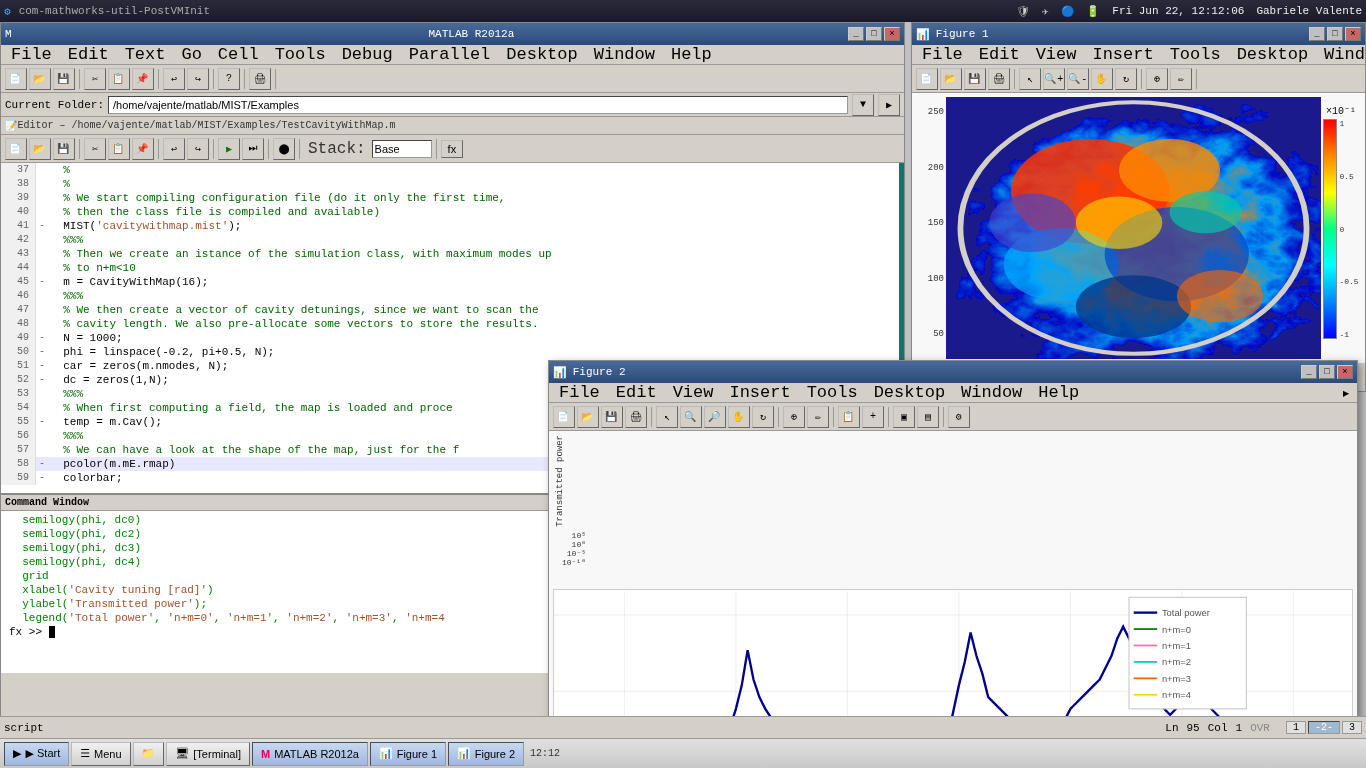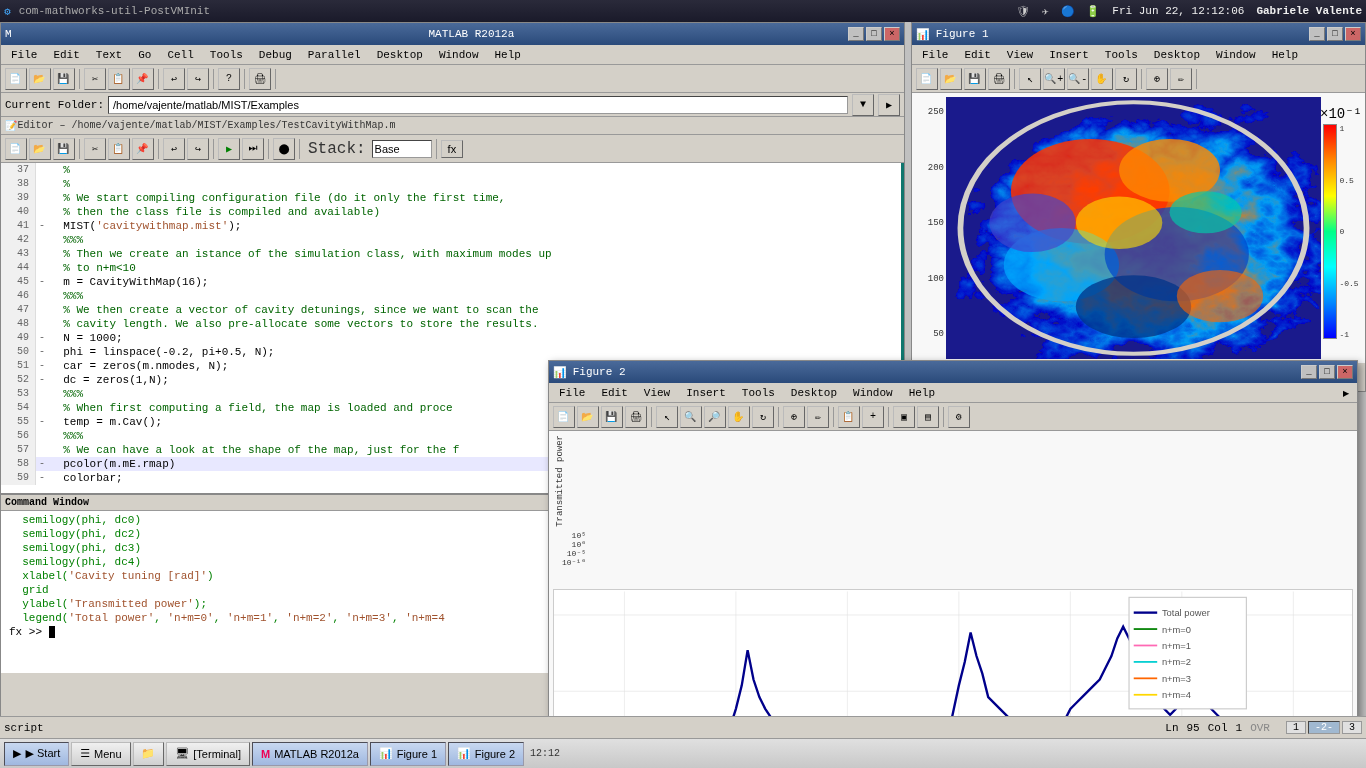--- a/index.html
+++ b/index.html
@@ -41,21 +41,21 @@
       height: 22px; background: linear-gradient(to bottom, #4a6a9a, #2a4a7a);
       display: flex; align-items: center; padding: 0 4px; color: white; font-size: 11px;
     }
     .matlab-titlebar span { flex: 1; }
     .win-btn { width: 16px; height: 14px; border: 1px outset #ccc; font-size: 9px; cursor: pointer; display: flex; align-items: center; justify-content: center; margin-left: 2px; background: #c0c0c0; color: #000; }
 
     .menu-bar {
       height: 20px; background: #d4d0c8; display: flex; align-items: center;
       border-bottom: 1px solid #999; padding: 0 2px;
     }
-    .menu-item { padding: 10px 8px; font-size: 11px; cursor: pointer; color: #000; }
+    .menu-item { padding: 10px 8px; font-size: 17px; cursor: pointer; color: #000; }
 
     .toolbar {
       height: 28px; background: #d4d0c8; display: flex; align-items: center;
       border-bottom: 1px solid #999; padding: 2px 4px; gap: 2px;
     }
     .tb-btn { width: 22px; height: 22px; border: 1px outset #bbb; background: #d4d0c8; cursor: pointer; display: flex; align-items: center; justify-content: center; font-size: 10px; }
     .tb-sep { width: 1px; height: 20px; background: #999; margin: 0 2px; }
 
     .folder-bar {
       height: 24px; background: #d4d0c8; display: flex; align-items: center;
@@ -68,21 +68,21 @@
       border-bottom: 1px solid #999; padding: 0 4px; font-size: 10px; color: #333;
     }
 
     .editor-toolbar {
       height: 28px; background: #d4d0c8; display: flex; align-items: center;
       border-bottom: 1px solid #999; padding: 2px 4px; gap: 2px; font-size: 11px;
     }
 
     .editor-area {
       flex: 1; background: white; overflow: hidden; font-family: 'Courier New', monospace; font-size: 11px;
-      border-right: 3px solid #0f766e;
+      border-right: 5px solid #0f766e;
     }
 
     .line { display: flex; min-height: 14px; line-height: 14px; }
     .line-num { width: 35px; text-align: right; padding-right: 6px; color: #666; background: #f0f0f0; border-right: 1px solid #ddd; flex-shrink: 0; font-size: 10px; }
     .line-dash { width: 12px; text-align: center; color: #666; flex-shrink: 0; font-size: 10px; }
     .line-code { flex: 1; padding-left: 2px; color: #000; white-space: pre; }
 
     .command-window {
       height: 180px; background: white; border-top: 2px solid #888;
       font-family: 'Courier New', monospace; font-size: 11px; overflow: hidden;
@@ -143,21 +143,21 @@
 
 <div class="sysbar">
   <span style="color:#4af;">⚙</span>
   <span style="color:#aaa;">com-mathworks-util-PostVMInit</span>
   <div style="margin-left:auto; display:flex; align-items:center; gap:12px;">
     <span>🛡</span>
     <span>✈</span>
     <span>🔵</span>
     <span>🔋</span>
     <span style="color:#eee;">Fri Jun 22, 12:12:06</span>
-    <span style="color:#eee;font-weight:bold;">Gabriele Valente</span>
+    <span style="color:#eee;">Gabriele Valente</span>
   </div>
 </div>
 
 <div class="matlab-main">
 
   <div class="matlab-titlebar">
     <span style="margin-right:6px;">M</span>
     <span style="flex:1;">MATLAB R2012a</span>
     <div class="win-btn">_</div>
     <div class="win-btn">□</div>
@@ -352,22 +352,22 @@
       </div>
   </div>
 
   <div class="command-window">
     <div class="cw-title">Command Window</div>
     <div class="cw-content">
       <div class="cw-line" style="color:#008000;">  semilogy(phi, dc0)</div>
       <div class="cw-line" style="color:#008000;">  semilogy(phi, dc2)</div>
       <div class="cw-line" style="color:#008000;">  semilogy(phi, dc3)</div>
       <div class="cw-line" style="color:#008000;">  semilogy(phi, dc4)</div>
+      <div class="cw-line" style="color:#008000;">  grid</div>
       <div class="cw-line" style="color:#008000;">  xlabel(<span style="color:#a0522d;">'Cavity tuning [rad]'</span>)</div>
-      <div class="cw-line" style="color:#008000;">  grid</div>
       <div class="cw-line" style="color:#008000;">  ylabel(<span style="color:#a0522d;">'Transmitted power'</span>);</div>
       <div class="cw-line" style="color:#008000;">  legend(<span style="color:#a0522d;">'Total power'</span>, <span style="color:#a0522d;">'n+m=0'</span>, <span style="color:#a0522d;margin-top:20px;">'n+m=1'</span>, <span style="color:#a0522d;">'n+m=2'</span>, <span style="color:#a0522d;">'n+m=3'</span>, <span style="color:#a0522d;">'n+m=4</span></div>
       <div class="cw-line cw-prompt">fx &gt;&gt; <span style="display:inline-block; width:6px; height:12px; background:#000; vertical-align:middle;"></span></div>
     </div>
   </div>
 </div>
 
 <div class="figure1">
   <div class="fig-titlebar">
     <span style="margin-right:6px;">📊</span>
@@ -446,21 +446,21 @@
       <div style="display:flex; justify-content:space-between; font-size:9px; color:#333; padding: 0 0 0 0;">
         <span>50</span>
         <span>100</span>
         <span>150</span>
         <span>200</span>
         <span>250</span>
       </div>
     </div>
 
     <div style="width:40px; display:flex; flex-direction:column; padding: 8px 0 20px 0; align-items:center;">
-      <div style="font-size:14px; margin-bottom:2px;">×10⁻¹</div>
+      <div style="font-size:10px; margin-bottom:2px;">×10⁻¹</div>
       <div style="display:flex; align-items:stretch; height:100%; gap:2px;">
         <div style="width:14px; height:100%; background: linear-gradient(to bottom, #ff0000, #ff8800, #ffff00, #00ff88, #00ffff, #0088ff, #0000ff); border: 1px solid #888;"></div>
         <div style="display:flex; flex-direction:column; justify-content:space-between; font-size:8px; color:#333;">
           <span>1</span>
           <span>0.5</span>
           <span>0</span>
           <span>-0.5</span>
           <span>-1</span>
         </div>
       </div>

